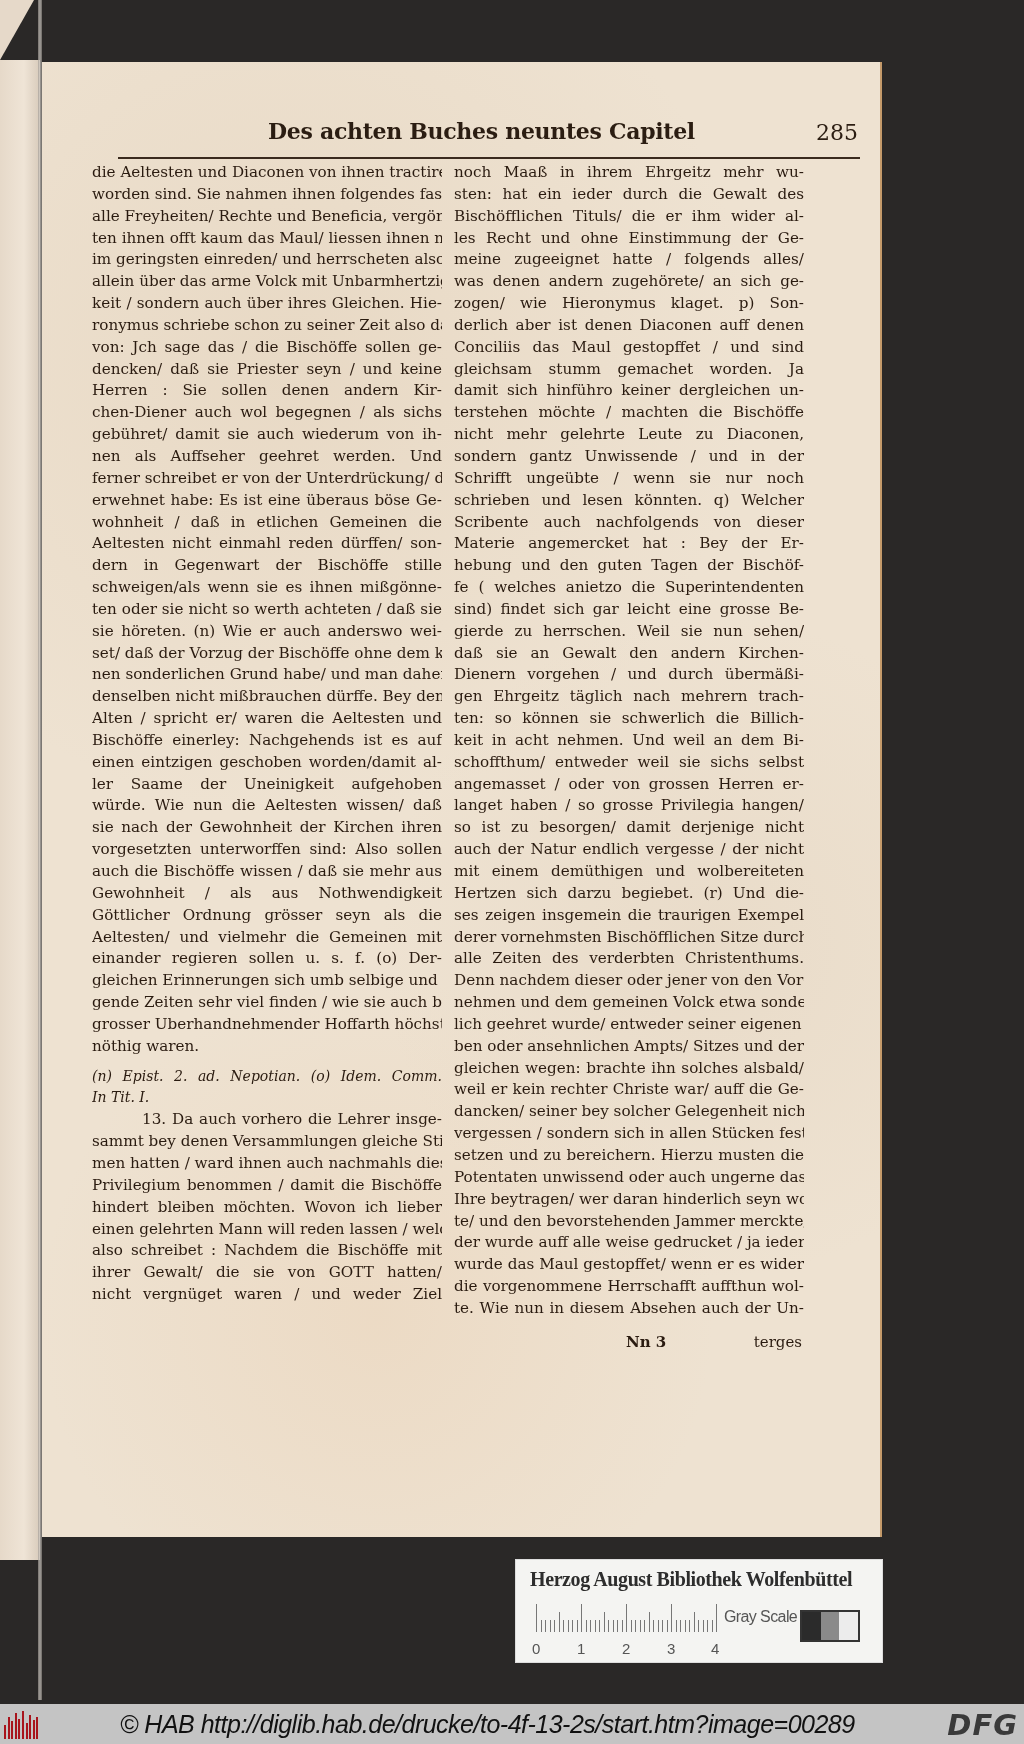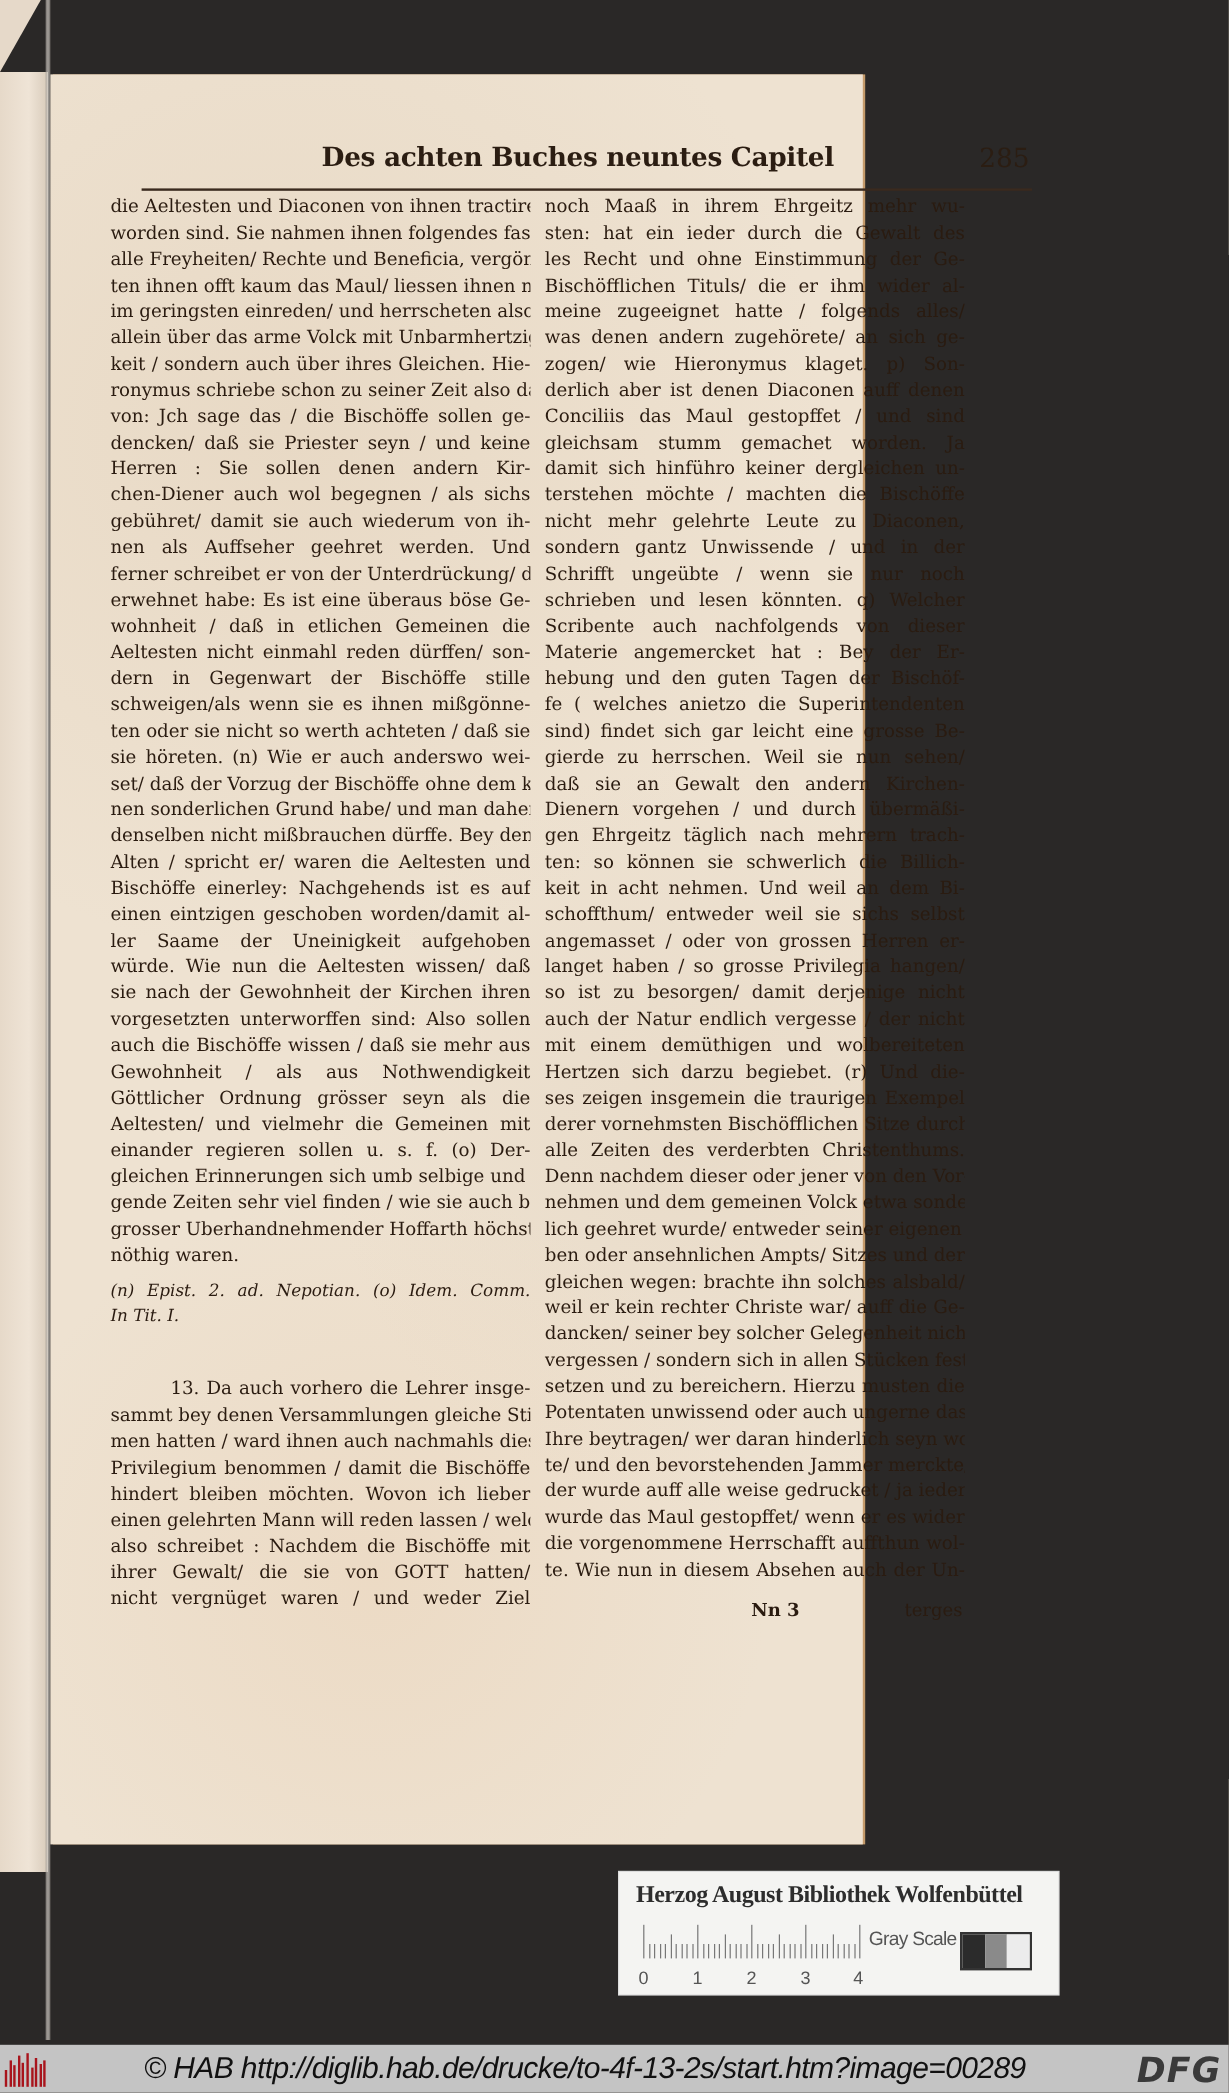--- a/index.html
+++ b/index.html
@@ -19,21 +19,21 @@
   .left-corner:after{
     content:""; position:absolute; left:0; top:0; width:0; height:0;
     border-left:34px solid #e6d9c9; border-bottom:60px solid transparent;
   }
   .binding-line {
     position:absolute; left:38px; top:0; width:4px; height:1700px;
     background:linear-gradient(90deg,#9a948e,#d9d4ce,#8a857f);
     opacity:.7;
   }
   .page {
-    position:absolute; left:42px; top:62px; width:677px; height:1475px;
+    position:absolute; left:42px; top:62px; width:838px; height:1475px;
     background:#eee2d1;
     background-image:
       radial-gradient(circle at 30% 20%, rgba(214,190,160,.25) 0, transparent 35%),
       radial-gradient(circle at 40% 85%, rgba(230,196,160,.25) 0, transparent 25%),
       radial-gradient(circle at 80% 60%, rgba(210,190,165,.18) 0, transparent 30%);
     box-shadow: 2px 0 0 #c49a6a;
   }
   .running-head {
     position:absolute; left:226px; top:56px; width:590px; height:30px;
   }
@@ -169,35 +169,35 @@
       <span class="line">Göttlicher Ordnung grösser seyn als die</span>
       <span class="line">Aeltesten/ und vielmehr die Gemeinen mit</span>
       <span class="line">einander regieren sollen u. s. f. (o) Der-</span>
       <span class="line">gleichen Erinnerungen sich umb selbige und fol-</span>
       <span class="line">gende Zeiten sehr viel finden / wie sie auch bey so</span>
       <span class="line">grosser Uberhandnehmender Hoffarth höchst</span>
       <span class="line last">nöthig waren.</span>
       <span class="line" style="height: 8px;"></span>
       <span class="line footnote">(n) Epist. 2. ad. Nepotian. (o) Idem. Comm.</span>
       <span class="line footnote last" style="text-align-last: left;">In Tit. I.</span>
-      <span class="line" style="padding-left: 50px; margin-top: 38px;">13. Da auch vorhero die Lehrer insge-</span>
+      <span class="line" style="padding-left: 50px;">13. Da auch vorhero die Lehrer insge-</span>
       <span class="line">sammt bey denen Versammlungen gleiche Stim-</span>
       <span class="line">men hatten / ward ihnen auch nachmahls dieses</span>
       <span class="line">Privilegium benommen / damit die Bischöffe</span>
       <span class="line">hindert bleiben möchten. Wovon ich lieber</span>
       <span class="line">einen gelehrten Mann will reden lassen / welcher</span>
       <span class="line">also schreibet : Nachdem die Bischöffe mit</span>
       <span class="line">ihrer Gewalt/ die sie von GOTT hatten/</span>
       <span class="line" style="text-align-last: justify;">nicht vergnüget waren / und weder Ziel</span>
     </div>
   <div class="column col-right" id="colR">
       <span class="line">noch Maaß in ihrem Ehrgeitz mehr wu-</span>
       <span class="line">sten: hat ein ieder durch die Gewalt des</span>
+      <span class="line">Bischöfflichen Tituls/ die er ihm wider al-</span>
       <span class="line">les Recht und ohne Einstimmung der Ge-</span>
-      <span class="line">Bischöfflichen Tituls/ die er ihm wider al-</span>
       <span class="line">meine zugeeignet hatte / folgends alles/</span>
       <span class="line">was denen andern zugehörete/ an sich ge-</span>
       <span class="line">zogen/ wie Hieronymus klaget. p) Son-</span>
       <span class="line">derlich aber ist denen Diaconen auff denen</span>
       <span class="line">Conciliis das Maul gestopffet / und sind</span>
       <span class="line">gleichsam stumm gemachet worden. Ja</span>
       <span class="line">damit sich hinführo keiner dergleichen un-</span>
       <span class="line">terstehen möchte / machten die Bischöffe</span>
       <span class="line">nicht mehr gelehrte Leute zu Diaconen,</span>
       <span class="line">sondern gantz Unwissende / und in der</span>

